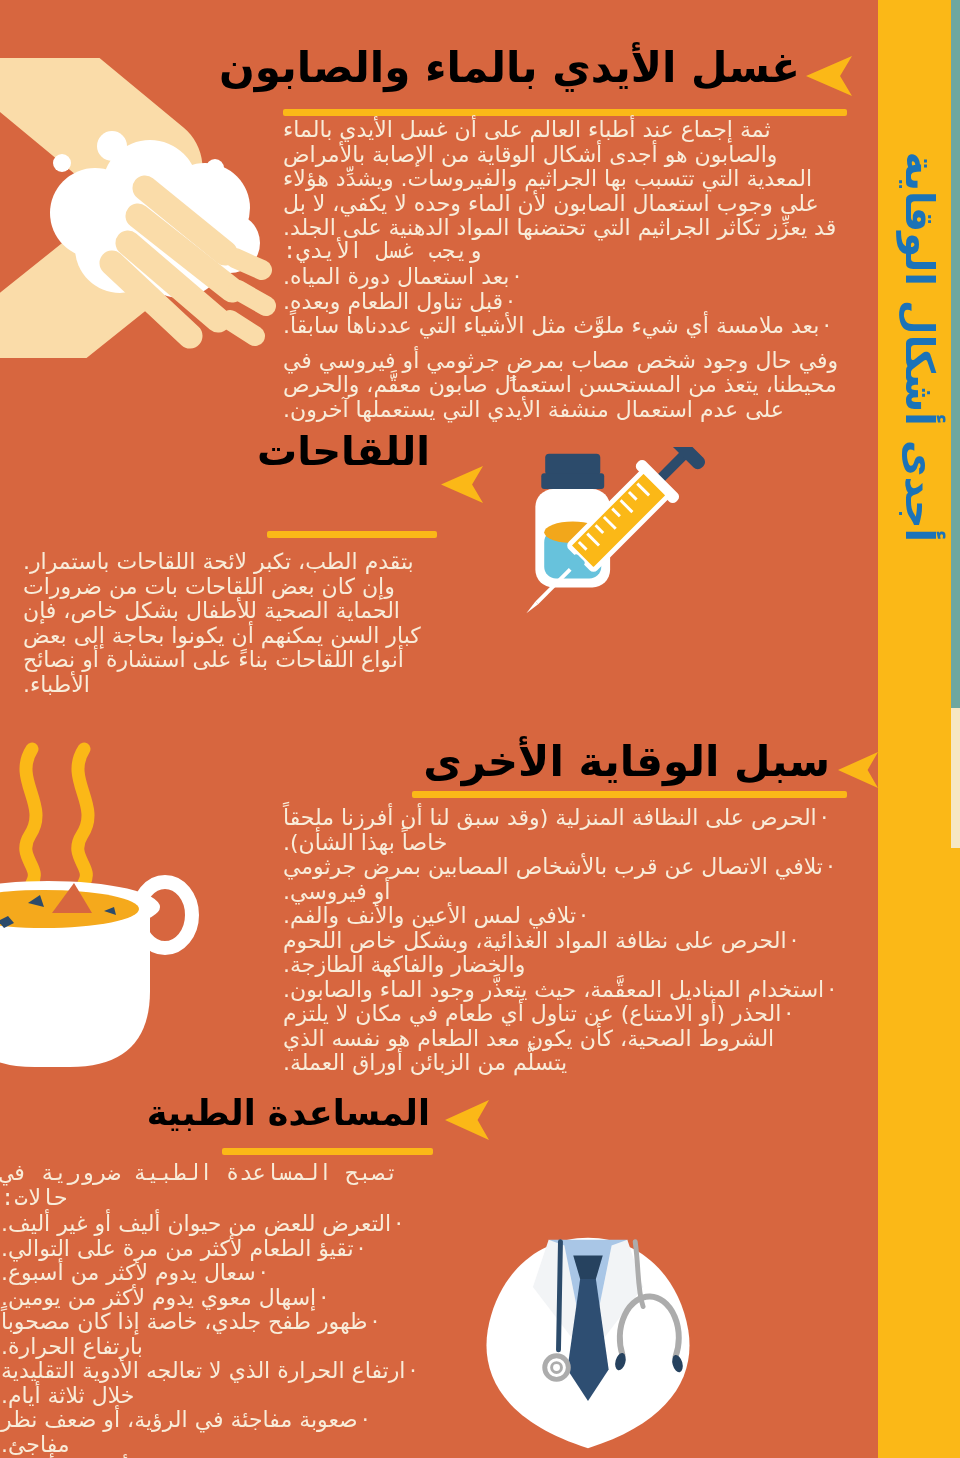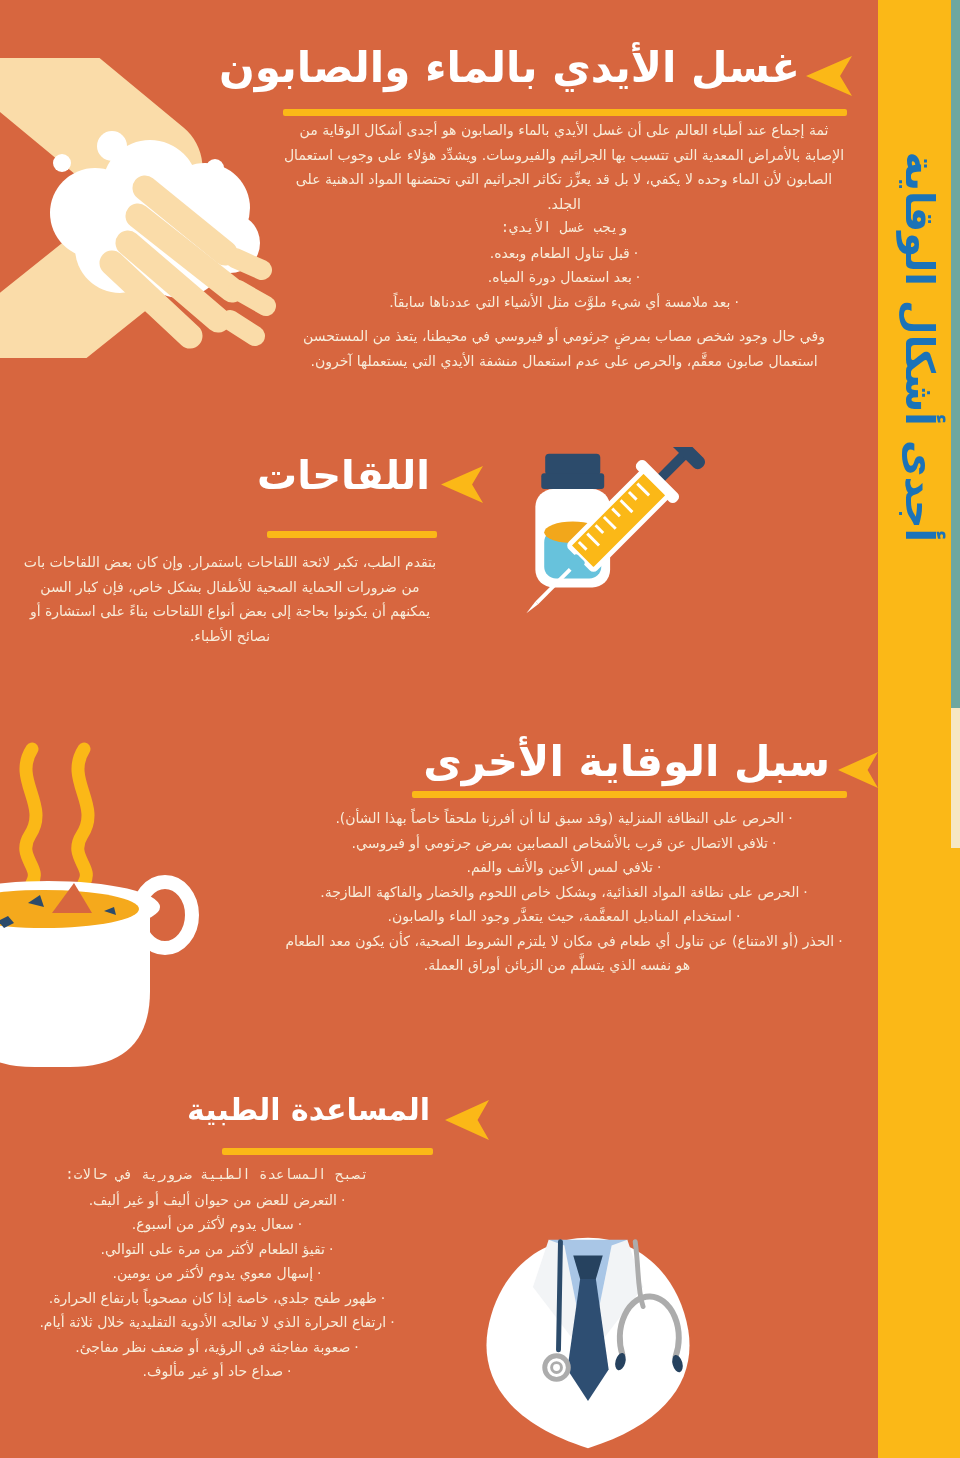--- a/index.html
+++ b/index.html
@@ -1,23 +1,23 @@
 <!DOCTYPE html>
 <html lang="ar" dir="rtl"><head>
 <meta charset="utf-8">
 <style>
   html,body{margin:0;padding:0;}
   body{font-family:"DejaVu Sans", sans-serif; background:#888;}
   .page{position:relative;width:960px;height:1458px;margin:0 auto;overflow:hidden;
         background:#D7663F;direction:rtl;}
   .abs{position:absolute;}
-  .section-title{color:#ffffff;font-weight:bold;white-space:nowrap;line-height:1.15;}
+  .section-title{color:#000000;font-weight:bold;white-space:nowrap;line-height:1.15;}
   .underline{background:#FBB817;height:7px;border-radius:2px;}
   .marker{background:#FBB817;clip-path:polygon(0% 50%,100% 0%,74% 50%,100% 100%);}
-  .body-text{color:#F8ECD9;font-size:14px;line-height:24.5px;text-align:center;direction:rtl;}
+  .body-text{color:#F8ECD9;font-size:22px;line-height:24.5px;text-align:left;direction:rtl;}
   .body-text p{margin:0;}
   .body-text .lead{margin:0;font-family:Liberation Mono, monospace;}
   ul.blist{list-style:none;margin:0;padding:0;}
   ul.blist li{padding-right:14px;text-indent:-14px;}
   ul.blist .dot{display:inline-block;text-indent:0;margin-left:4px;}
   .outro{margin-top:10px !important;}
   
   .sidebar{left:878px;top:0;width:82px;height:1458px;background:#FBB817;}
   .sidebar-label{position:absolute;top:321px;left:-185px;width:453px;height:52px;
     transform:rotate(90deg);transform-origin:center;color:#1B73B8;font-weight:bold;
@@ -65,23 +65,23 @@
 
   <div class="abs marker" style="left:806px;top:56px;width:46px;height:40px"></div>
   <h1 class="abs section-title" style="right:160px;top:44px;font-size:42px;margin:0">غسل الأيدي بالماء والصابون</h1>
   <div class="abs underline" style="left:283px;top:109px;width:564px"></div>
 
   <div class="abs body-text" style="right:115px;top:118px;width:562px">
     <p>ثمة إجماع عند أطباء العالم على أن غسل الأيدي بالماء والصابون هو أجدى أشكال الوقاية من الإصابة بالأمراض المعدية التي تتسبب بها الجراثيم والفيروسات. ويشدِّد هؤلاء على وجوب استعمال الصابون لأن الماء وحده لا يكفي، لا بل قد يعزِّز تكاثر الجراثيم التي تحتضنها المواد الدهنية على الجلد.</p>
     <p class="lead">ويجب غسل الأيدي:</p>
     <ul class="blist">
 
+        <li><span class="dot">·</span><span>بعد استعمال دورة المياه.</span></li>
+
         <li><span class="dot">·</span><span>قبل تناول الطعام وبعده.</span></li>
-
-        <li><span class="dot">·</span><span>بعد استعمال دورة المياه.</span></li>
 
         <li><span class="dot">·</span><span>بعد ملامسة أي شيء ملوَّث مثل الأشياء التي عددناها سابقاً.</span></li>
       </ul>
     <p class="outro">وفي حال وجود شخص مصاب بمرضٍ جرثومي أو فيروسي في محيطنا، يتعذ من المستحسن استعمال صابون معقَّم، والحرص على عدم استعمال منشفة الأيدي التي يستعملها آخرون.</p>
   </div>
 
   <svg class="abs" style="left:498px;top:447px" width="236" height="210" viewBox="0 0 240 210">
     <g transform="translate(30,5)">
       <rect x="18" y="0" width="56" height="22" rx="4" fill="#2C4B6B"></rect>
       <rect x="14" y="20" width="64" height="16" rx="3" fill="#2C4B6B"></rect>
@@ -104,21 +104,21 @@
         <line x1="5" y1="86" x2="22" y2="86"></line>
           <line x1="5" y1="98" x2="16" y2="98"></line>
       </g>
       <rect x="11" y="108" width="14" height="16" rx="3" fill="#67C2DC"></rect>
       <rect x="16.5" y="124" width="4" height="48" fill="#FFFFFF"></rect>
       <polygon points="16.5,172 20.5,172 18.5,187" fill="#FFFFFF"></polygon>
     </g>
   </svg>
 
   <div class="abs marker" style="left:441px;top:466px;width:42px;height:37px"></div>
-  <h2 class="abs section-title" style="right:530px;top:452px;font-size:40px;margin:0">اللقاحات</h2>
+  <h2 class="abs section-title" style="right:530px;top:428px;font-size:40px;margin:0">اللقاحات</h2>
   <div class="abs underline" style="left:267px;top:531px;width:170px"></div>
   <div class="abs body-text" style="right:523px;top:550px;width:414px">
     <p>بتقدم الطب، تكبر لائحة اللقاحات باستمرار. وإن كان بعض اللقاحات بات من ضرورات الحماية الصحية للأطفال بشكل خاص، فإن كبار السن يمكنهم أن يكونوا بحاجة إلى بعض أنواع اللقاحات بناءً على استشارة أو نصائح الأطباء.</p>
   </div>
 
   <svg class="abs" style="left:0;top:735px" width="215" height="345" viewBox="0 0 215 345">
     <g stroke="#FBB817" stroke-width="13" fill="none" stroke-linecap="round">
       <path d="M 32 14 C 12 45 50 70 30 100 C 16 122 42 132 32 148"></path>
       <path d="M 84 14 C 64 45 102 70 82 100 C 68 122 94 132 84 148"></path>
     </g>
@@ -149,31 +149,31 @@
 
         <li><span class="dot">·</span><span>الحرص على نظافة المواد الغذائية، وبشكل خاص اللحوم والخضار والفاكهة الطازجة.</span></li>
 
         <li><span class="dot">·</span><span>استخدام المناديل المعقَّمة، حيث يتعذَّر وجود الماء والصابون.</span></li>
 
         <li><span class="dot">·</span><span>الحذر (أو الامتناع) عن تناول أي طعام في مكان لا يلتزم الشروط الصحية، كأن يكون معد الطعام هو نفسه الذي يتسلَّم من الزبائن أوراق العملة.</span></li>
       </ul>
   </div>
 
   <div class="abs marker" style="left:445px;top:1100px;width:44px;height:40px"></div>
-  <h2 class="abs section-title" style="right:530px;top:1093px;font-size:30px;margin:0">المساعدة الطبية</h2>
+  <h2 class="abs section-title" style="right:530px;top:1093px;font-size:35px;margin:0">المساعدة الطبية</h2>
   <div class="abs underline" style="left:222px;top:1148px;width:211px"></div>
   <div class="abs body-text" style="right:527px;top:1163px;width:432px">
     <p class="lead">تصبح المساعدة الطبية ضرورية في حالات:</p>
     <ul class="blist">
 
         <li><span class="dot">·</span><span>التعرض للعض من حيوان أليف أو غير أليف.</span></li>
 
+        <li><span class="dot">·</span><span>تقيؤ الطعام لأكثر من مرة على التوالي.</span></li>
+
         <li><span class="dot">·</span><span>سعال يدوم لأكثر من أسبوع.</span></li>
-
-        <li><span class="dot">·</span><span>تقيؤ الطعام لأكثر من مرة على التوالي.</span></li>
 
         <li><span class="dot">·</span><span>إسهال معوي يدوم لأكثر من يومين.</span></li>
 
         <li><span class="dot">·</span><span>ظهور طفح جلدي، خاصة إذا كان مصحوباً بارتفاع الحرارة.</span></li>
 
         <li><span class="dot">·</span><span>ارتفاع الحرارة الذي لا تعالجه الأدوية التقليدية خلال ثلاثة أيام.</span></li>
 
         <li><span class="dot">·</span><span>صعوبة مفاجئة في الرؤية، أو ضعف نظر مفاجئ.</span></li>
 
         <li><span class="dot">·</span><span>صداع حاد أو غير مألوف.</span></li>

